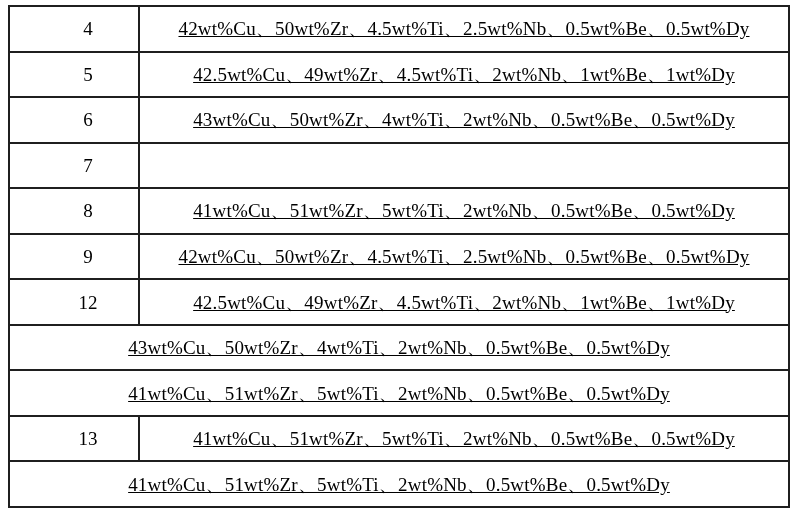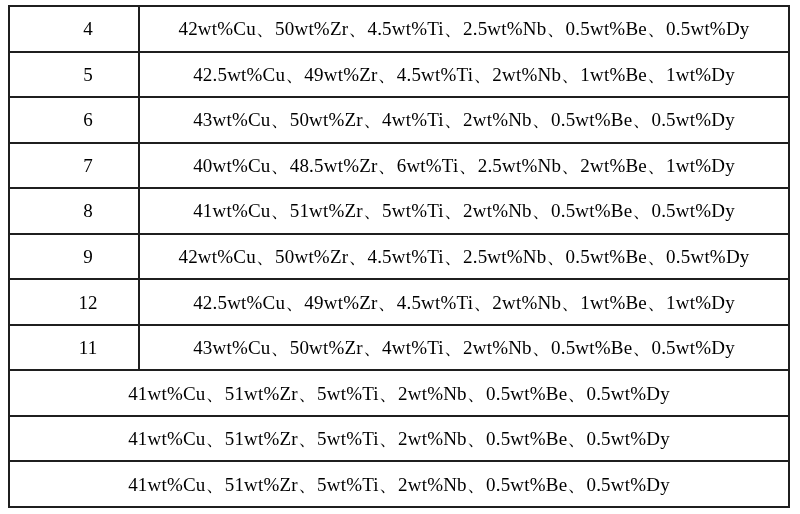--- a/index.html
+++ b/index.html
@@ -47,20 +47,21 @@
   }
   .cell.num {
     width: 130px;
     flex: 0 0 130px;
     border-right: 2px solid #1f1f1f;
     padding-left: 28px; 
   }
   .cell.comp {
     flex: 1 1 auto;
     letter-spacing: 0.2px;
+    text-decoration: underline;
   }
 </style>
 </head>
 <body>
 
 <div class="comp-table" id="table-root">
   <div class="row">
     <div class="cell num">4</div>
     <div class="cell comp">42wt%Cu、50wt%Zr、4.5wt%Ti、2.5wt%Nb、0.5wt%Be、0.5wt%Dy</div>
   </div>
@@ -70,47 +71,46 @@
     <div class="cell comp">42.5wt%Cu、49wt%Zr、4.5wt%Ti、2wt%Nb、1wt%Be、1wt%Dy</div>
   </div>
 
   <div class="row">
     <div class="cell num">6</div>
     <div class="cell comp">43wt%Cu、50wt%Zr、4wt%Ti、2wt%Nb、0.5wt%Be、0.5wt%Dy</div>
   </div>
 
   <div class="row">
     <div class="cell num">7</div>
-    <div class="cell comp">40wt%Cu、48.5wt%Zr、6wt%Ti、2.5wt%Nb、2wt%Be、1wt%Dy</div>
   </div>
 
   <div class="row">
     <div class="cell num">8</div>
     <div class="cell comp">41wt%Cu、51wt%Zr、5wt%Ti、2wt%Nb、0.5wt%Be、0.5wt%Dy</div>
   </div>
 
   <div class="row">
     <div class="cell num">9</div>
     <div class="cell comp">42wt%Cu、50wt%Zr、4.5wt%Ti、2.5wt%Nb、0.5wt%Be、0.5wt%Dy</div>
   </div>
 
   <div class="row">
     <div class="cell num">12</div>
     <div class="cell comp">42.5wt%Cu、49wt%Zr、4.5wt%Ti、2wt%Nb、1wt%Be、1wt%Dy</div>
   </div>
 
   <div class="row">
-    <div class="cell num">11</div>
     <div class="cell comp">43wt%Cu、50wt%Zr、4wt%Ti、2wt%Nb、0.5wt%Be、0.5wt%Dy</div>
   </div>
 
   <div class="row">
     <div class="cell comp">41wt%Cu、51wt%Zr、5wt%Ti、2wt%Nb、0.5wt%Be、0.5wt%Dy</div>
   </div>
 
   <div class="row">
+    <div class="cell num">13</div>
     <div class="cell comp">41wt%Cu、51wt%Zr、5wt%Ti、2wt%Nb、0.5wt%Be、0.5wt%Dy</div>
   </div>
 
   <div class="row">
     <div class="cell comp">41wt%Cu、51wt%Zr、5wt%Ti、2wt%Nb、0.5wt%Be、0.5wt%Dy</div>
   </div>
 </div>
 
 </body></html>

